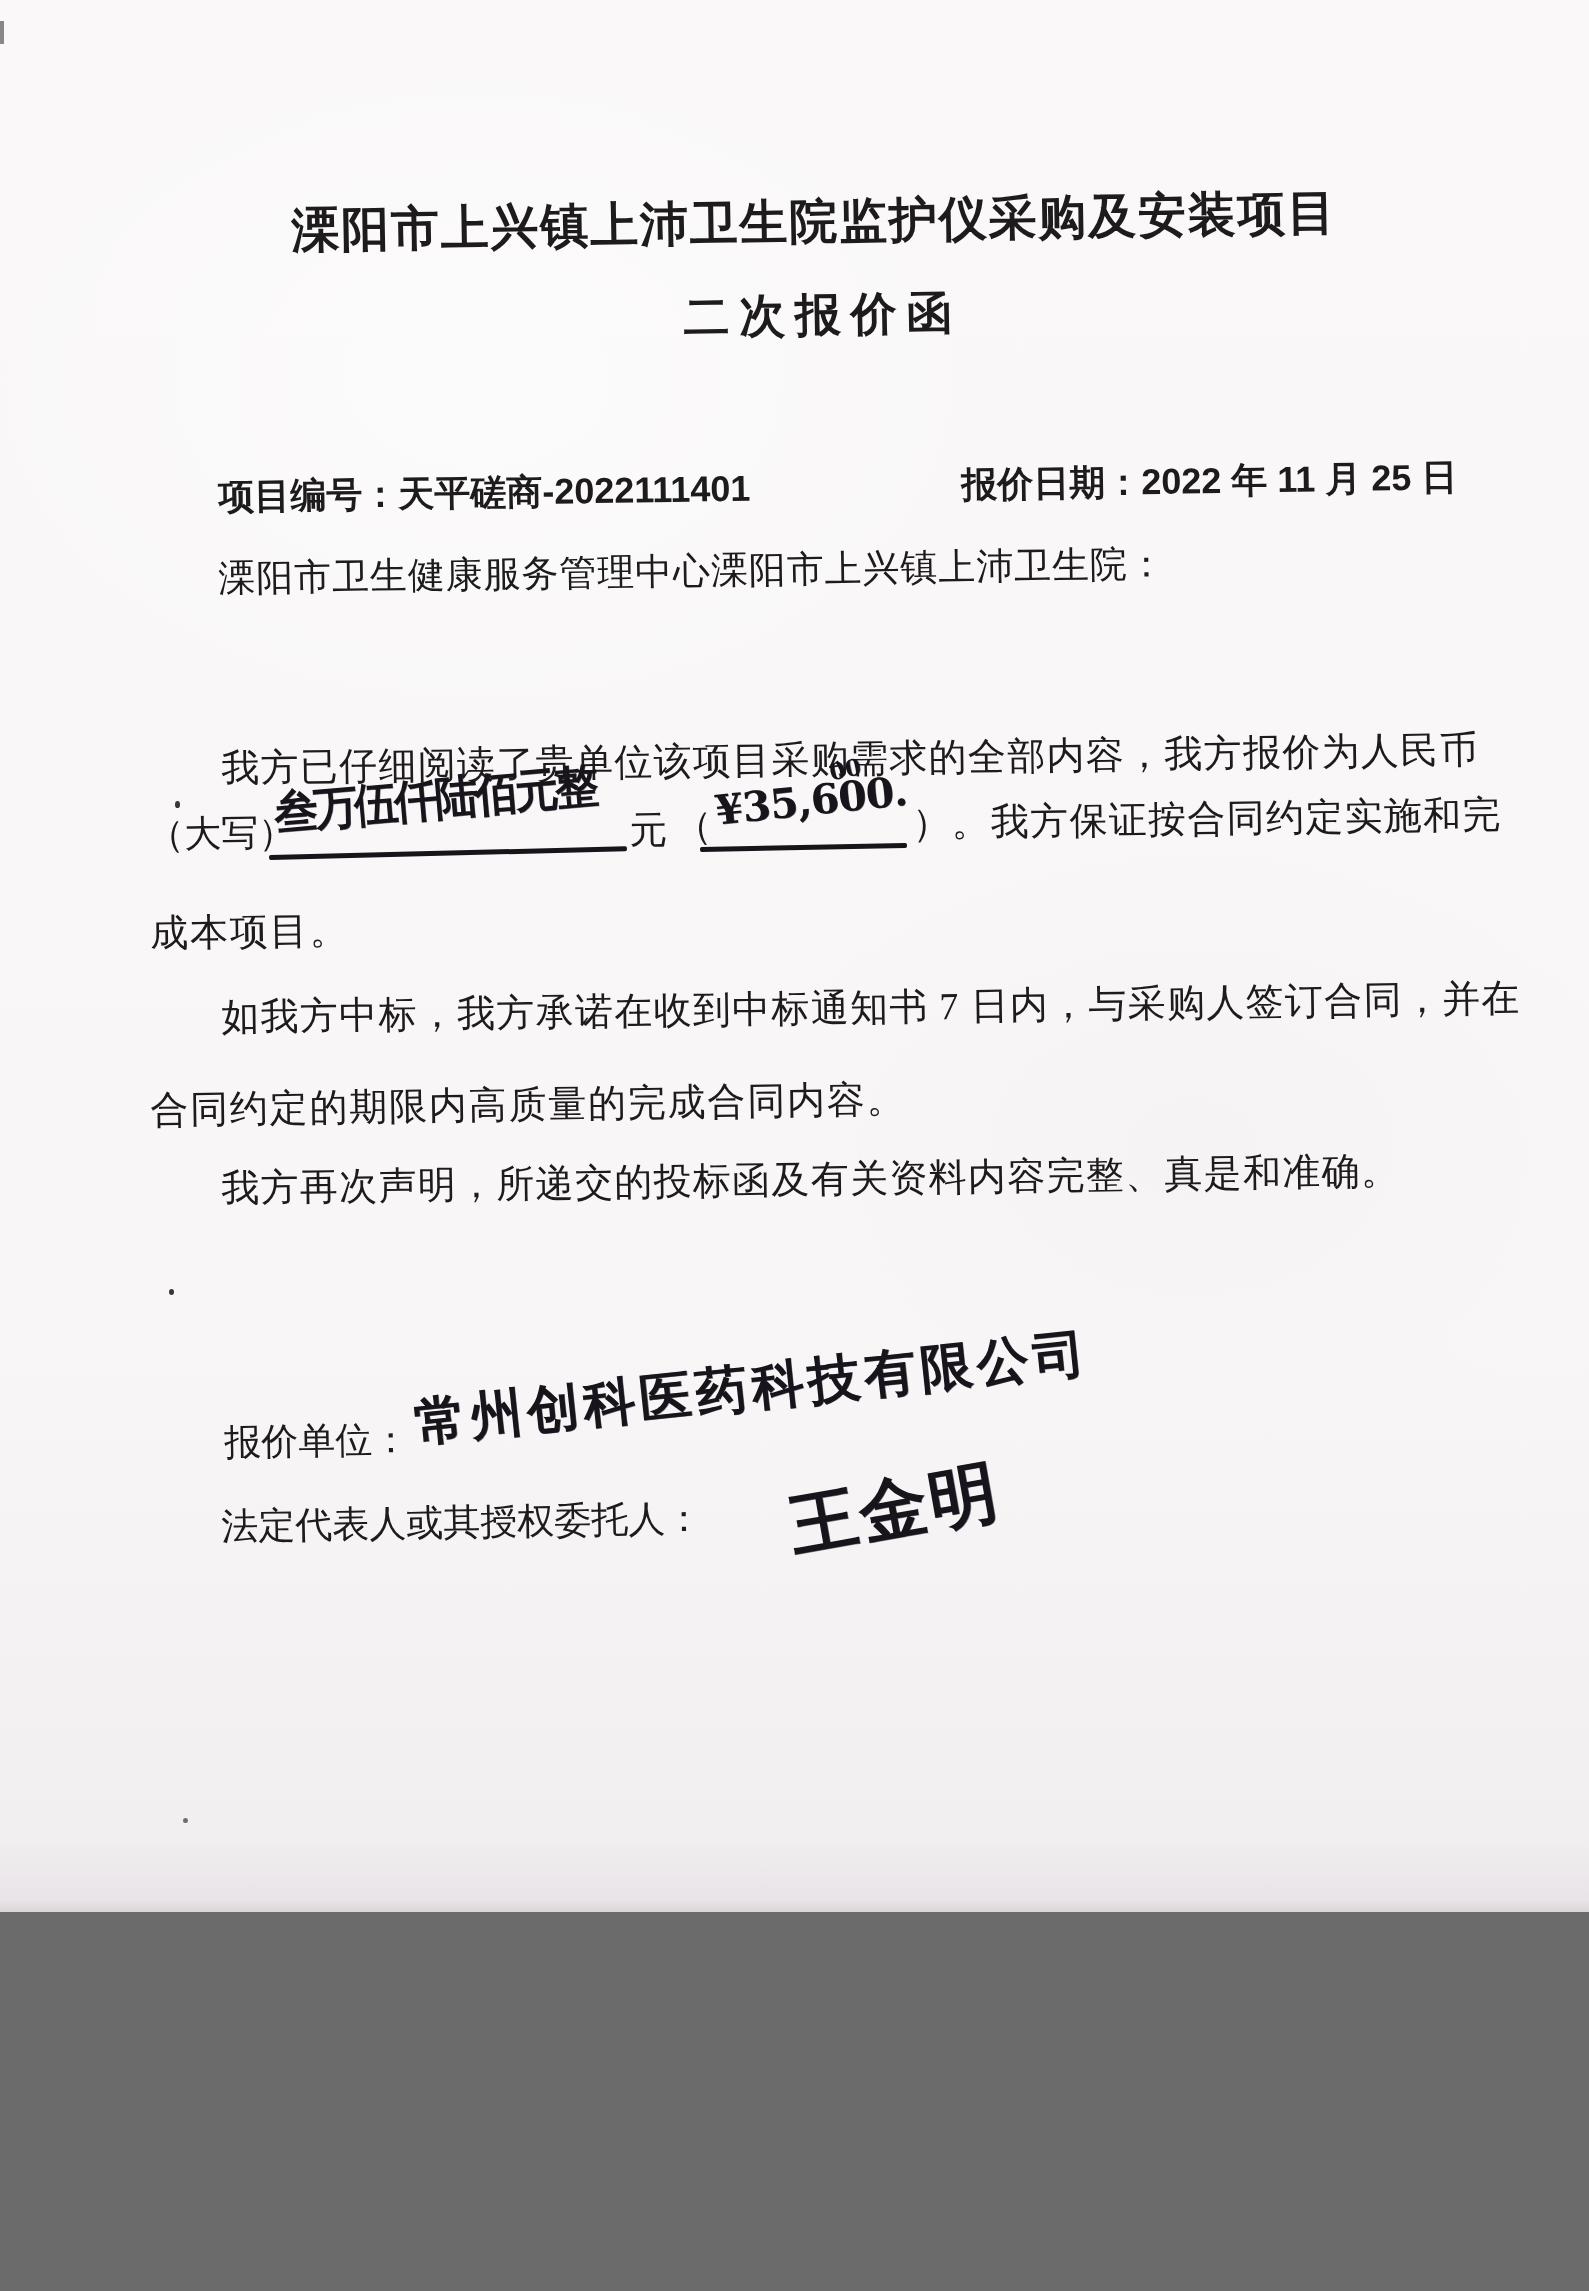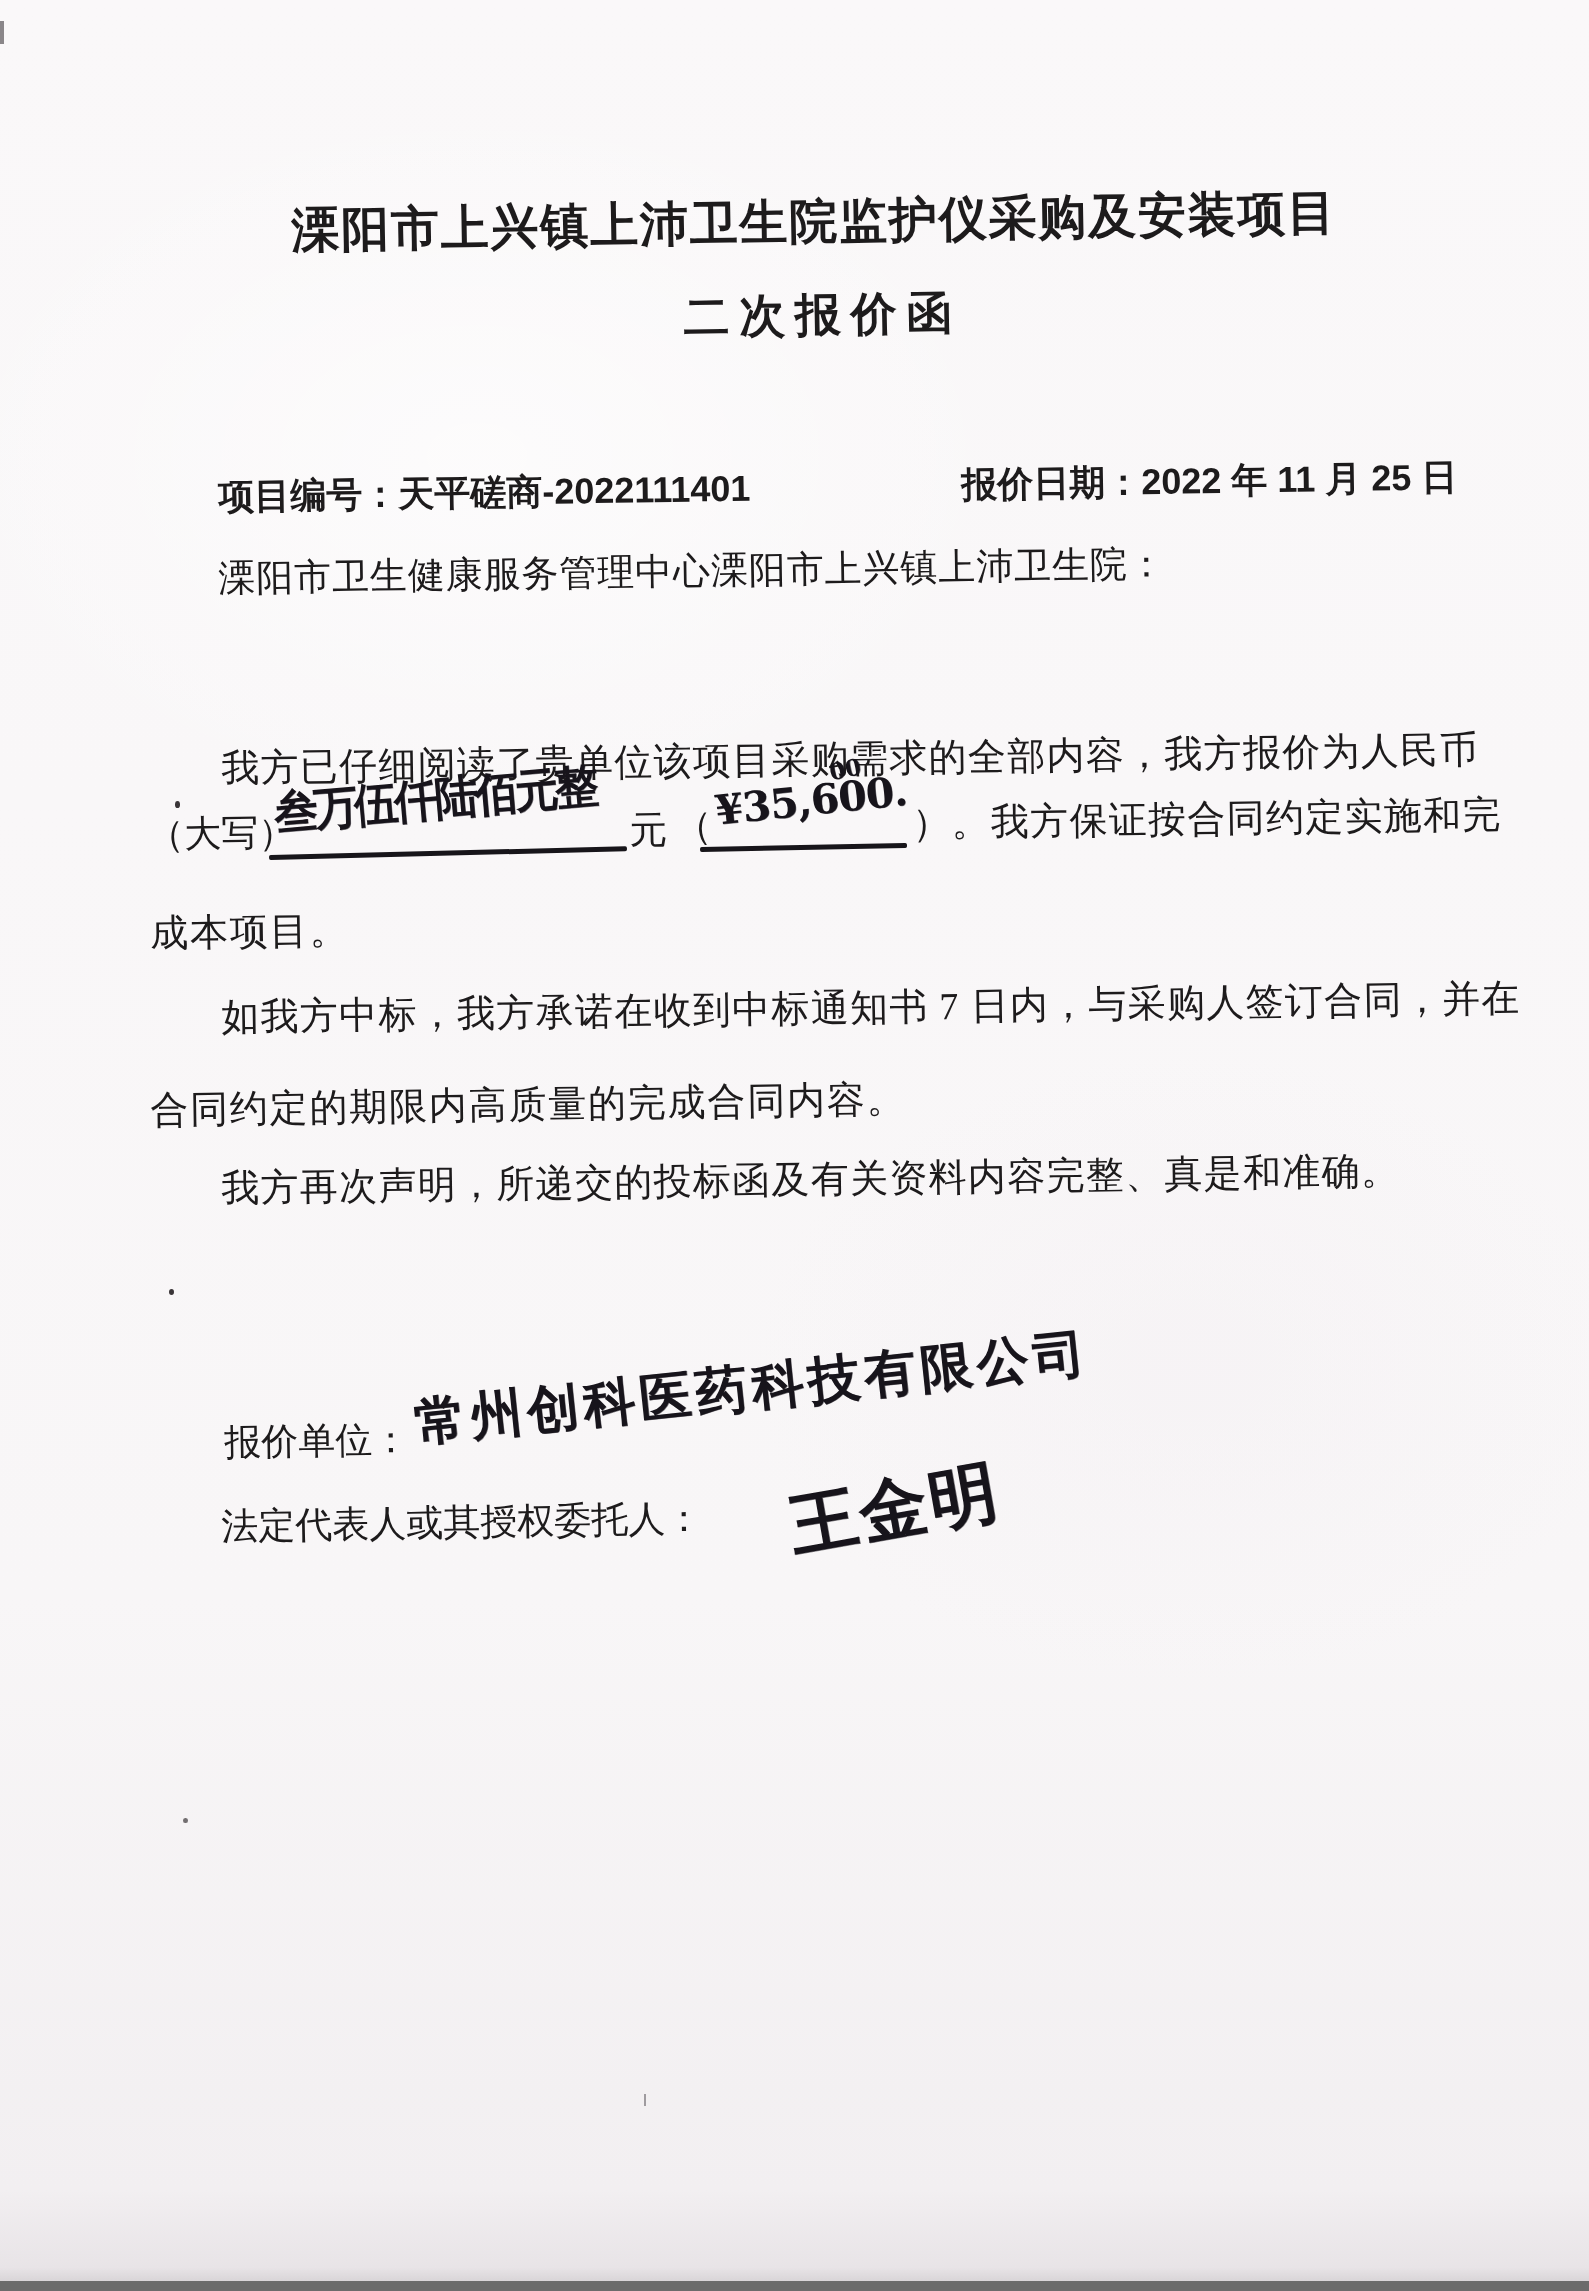--- a/index.html
+++ b/index.html
@@ -1,18 +1,18 @@
 <!DOCTYPE html>
 <html style="font-size:14.3px"><head>
 <meta charset="utf-8">
 <style>
   html,body{margin:0;padding:0;background:#6b6b6b;}
   .page{
     position:relative;
-    width:1590px;height:2281px;
+    width:1590px;height:1912px;
     margin:0 auto;
     overflow:hidden;
     background:
       radial-gradient(ellipse 802px 535px at 30% 20%, rgba(255,255,255,.55), rgba(255,255,255,0) 70%),
       radial-gradient(ellipse 624px 446px at 75% 60%, rgba(244,240,243,.5), rgba(244,240,243,0) 70%),
       linear-gradient(180deg,#faf8f9 0%,#f8f6f7 70%,#f2eff1 96%,#e8e4e7 99.4%,#d9d5d8 100%);
     color:#1d1b1c;
     font-family:"Liberation Serif","DejaVu Serif",serif;
   }
   .t{position:absolute;white-space:nowrap;line-height:1;transform-origin:0 0;}

